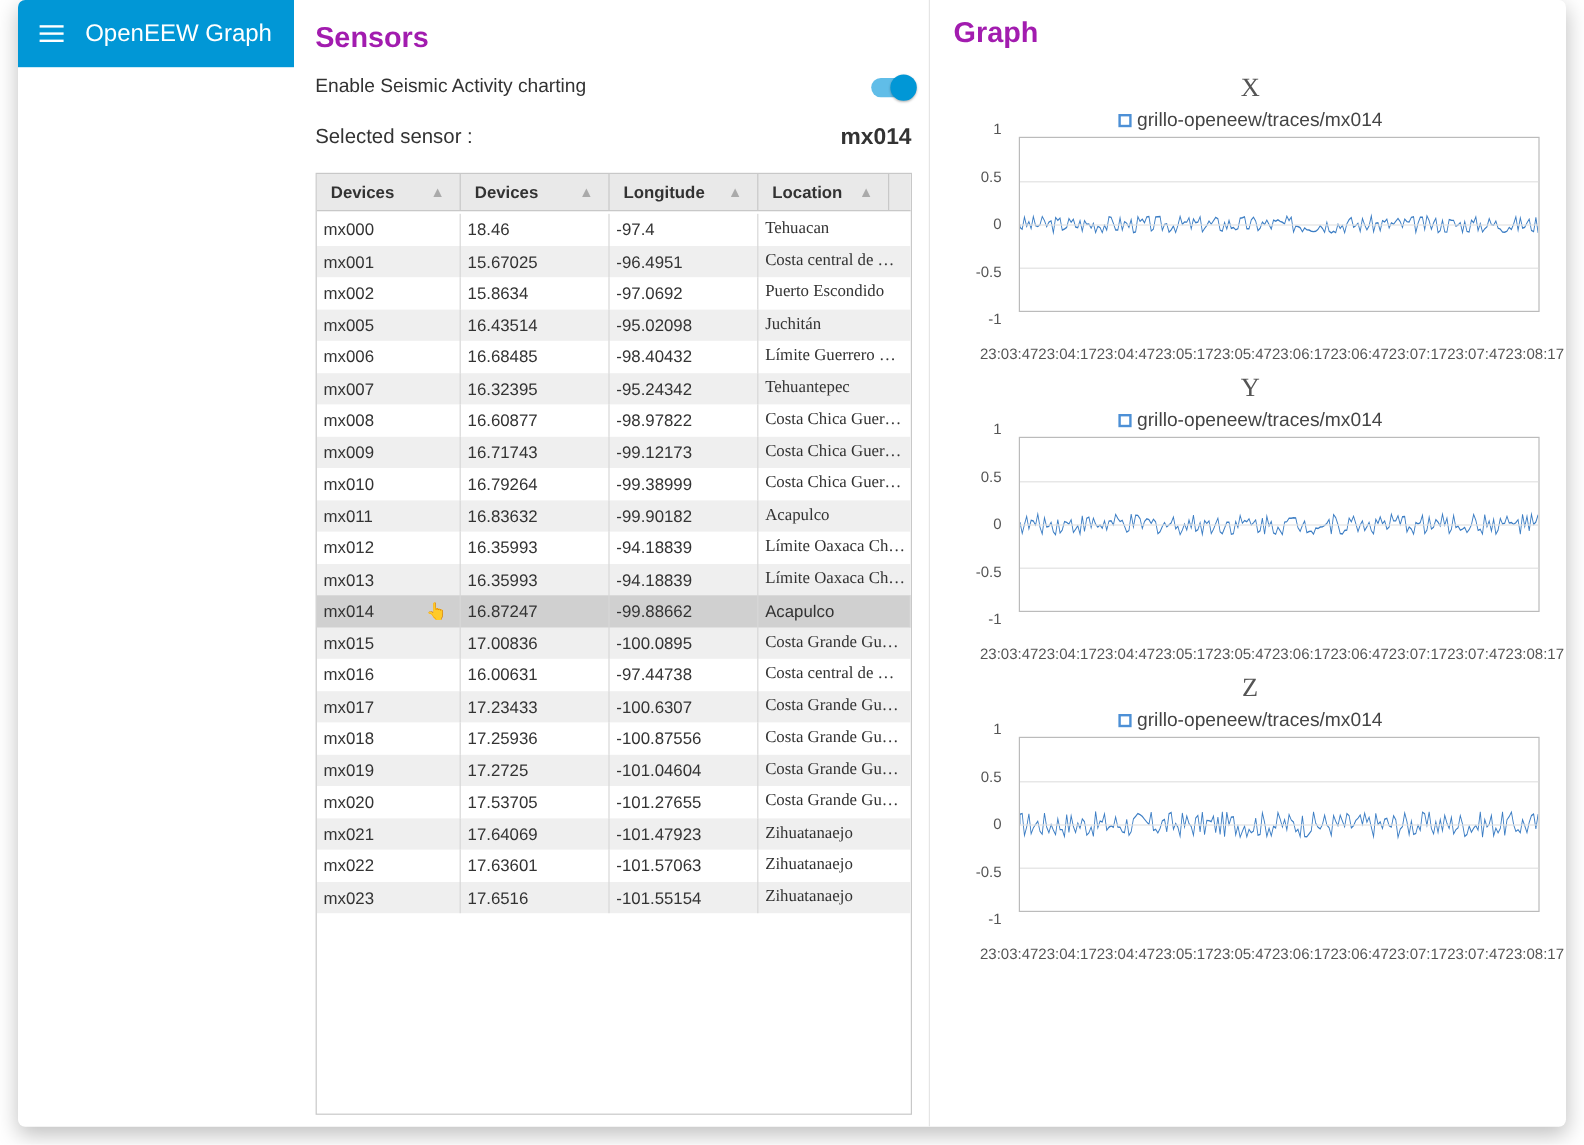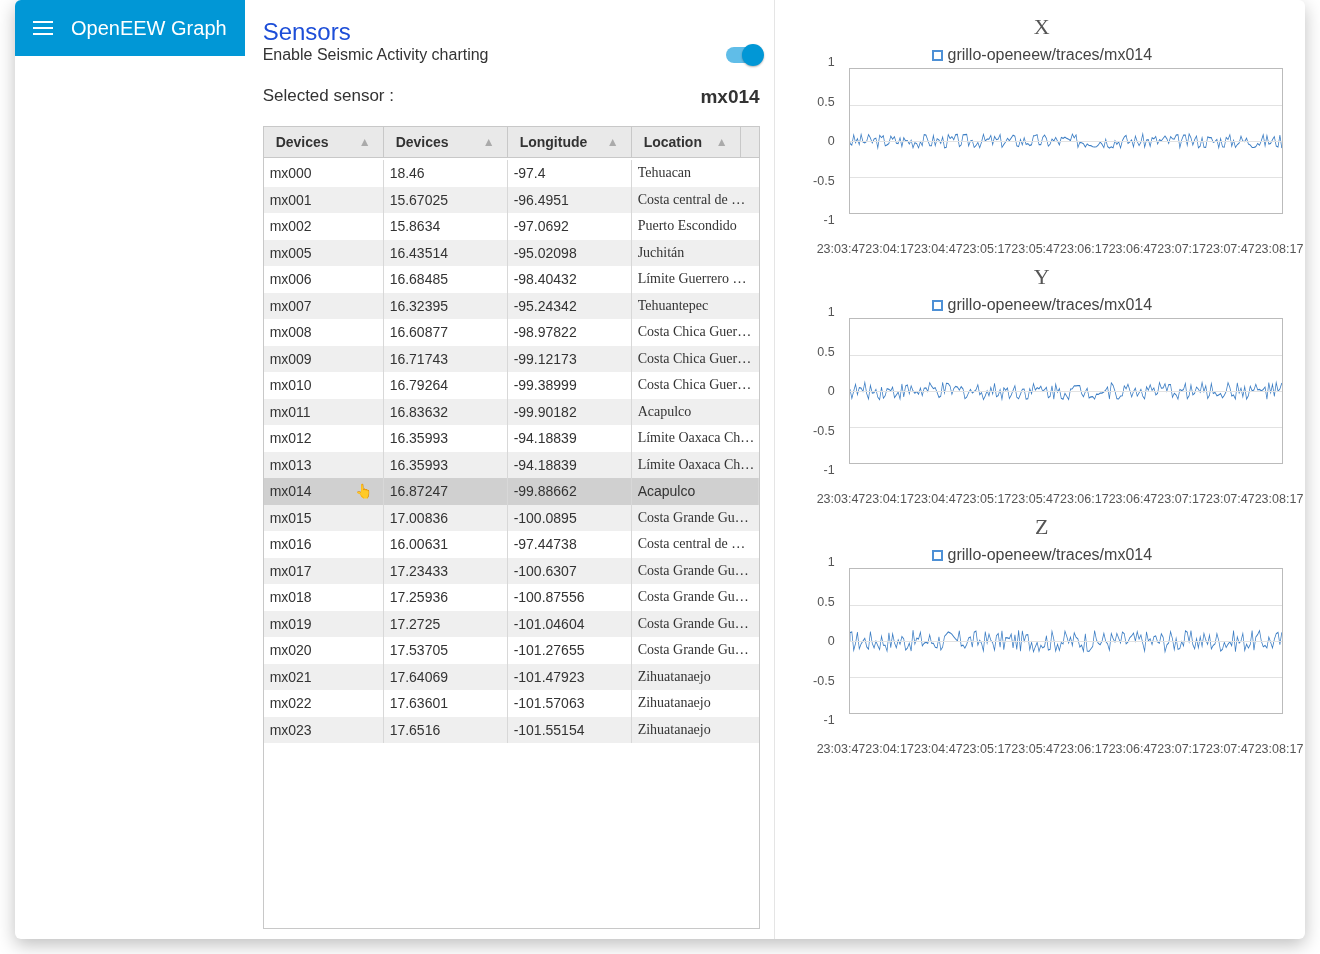--- a/index.html
+++ b/index.html
@@ -5,21 +5,21 @@
 * { box-sizing: border-box; margin: 0; padding: 0; }
 body { font-family: "Segoe UI", Arial, sans-serif; background: #fff; width: 1320px; height: 954px; overflow: hidden; position: relative; }
 .outer-shadow { position: absolute; inset: 0 15px 15px 15px; border-radius: 6px; box-shadow: 0 6px 18px rgba(0,0,0,.25); overflow: hidden; background: #fff; display: flex; }
 .browser-chrome { height: 12px; background: #f0f0f0; }
 .app-header { background: #0197d6; color: #fff; display: flex; align-items: center; padding: 0 18px; height: 56px; font-size: 20px; }
 .hamburger { display: inline-flex; flex-direction: column; justify-content: space-between; width: 20px; height: 14px; margin-right: 18px; cursor: pointer; }
 .hamburger div { height: 2px; background: #fff; }
 .app-body { flex: 1; display: flex; overflow: hidden; }
 .sensors-panel { width: 530px; padding: 18px 14px 10px 18px; border-right: 1px solid #e5e5e5; display: flex; flex-direction: column; }
 .graph-panel { flex: 1; padding: 14px 16px 10px 20px; overflow: hidden; }
-.panel-title { color: #1d4ed8; font-size: 24px; font-weight: 400; }
+.panel-title { color: #a21caf; font-size: 24px; font-weight: 700; margin-bottom: 18px; }
 .toggle-row { display: flex; align-items: center; justify-content: space-between; font-size: 16px; color: #333; margin-bottom: 22px; }
 .toggle { width: 34px; height: 16px; background: #60bde8; border-radius: 10px; position: relative; cursor: pointer; }
 .toggle::after { content: ""; position: absolute; right: -4px; top: -3px; width: 22px; height: 22px; background: #0197d6; border-radius: 50%; box-shadow: 0 1px 2px rgba(0,0,0,.3); }
 .selected-row { display: flex; justify-content: space-between; align-items: flex-start; font-size: 17px; color: #333; margin-bottom: 18px; }
 .selected-row .val { font-weight: 700; font-size: 19px; }
 .table-wrap { flex: 1; border: 1px solid #c8c8c8; overflow: hidden; position: relative; }
 .thead { display: flex; background: #e9e9e9; border-bottom: 1px solid #c8c8c8; font-size: 14px; color: #333; }
 .th { padding: 7px 12px; border-right: 1px solid #c8c8c8; position: relative; font-weight: 600; display:flex; align-items:center; justify-content:space-between; }
 .th .sort { color:#aaa; font-size:12px; }
 .col-dev { width: 120px; }
@@ -226,20 +226,21 @@
               <div class="td col-dev">mx023</div>
               <div class="td col-lat">17.6516</div>
               <div class="td col-lon">-101.55154</div>
               <div class="td col-loc">Zihuatanaejo</div>
             </div>
           </div>
       </div>
     </div>
 
     <div class="graph-panel">
+      <div class="panel-title">Graph</div>
       <div id="charts">
           <div class="chart-block">
             <div class="chart-title">X</div>
             <div class="legend"><span class="legend-swatch"></span><span>grillo-openeew/traces/mx014</span></div>
             <div class="mini-chart">
               <div class="y-ticks">
                 <div class="y-tick" style="top: 0%;">1</div>
                 <div class="y-tick" style="top: 25%;">0.5</div>
                 <div class="y-tick" style="top: 50%;">0</div>
                 <div class="y-tick" style="top: 75%;">-0.5</div>

